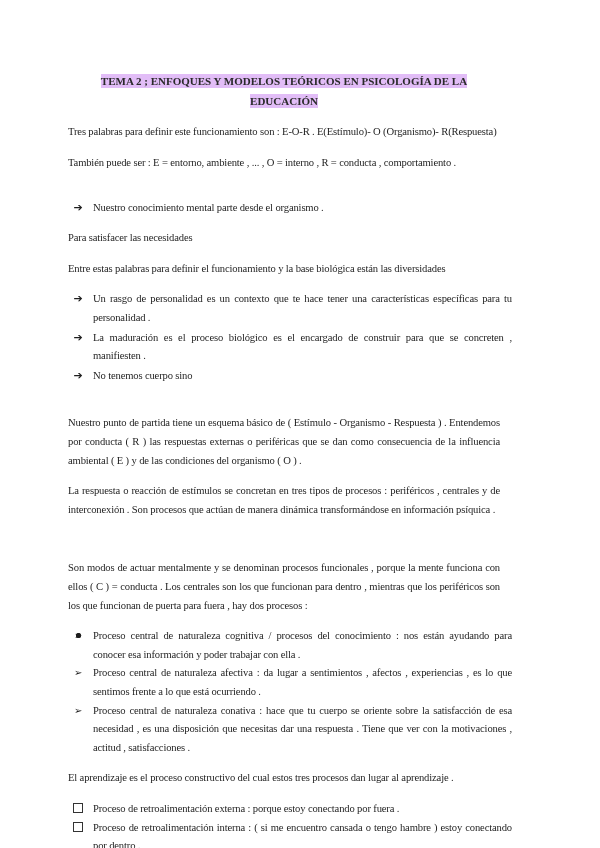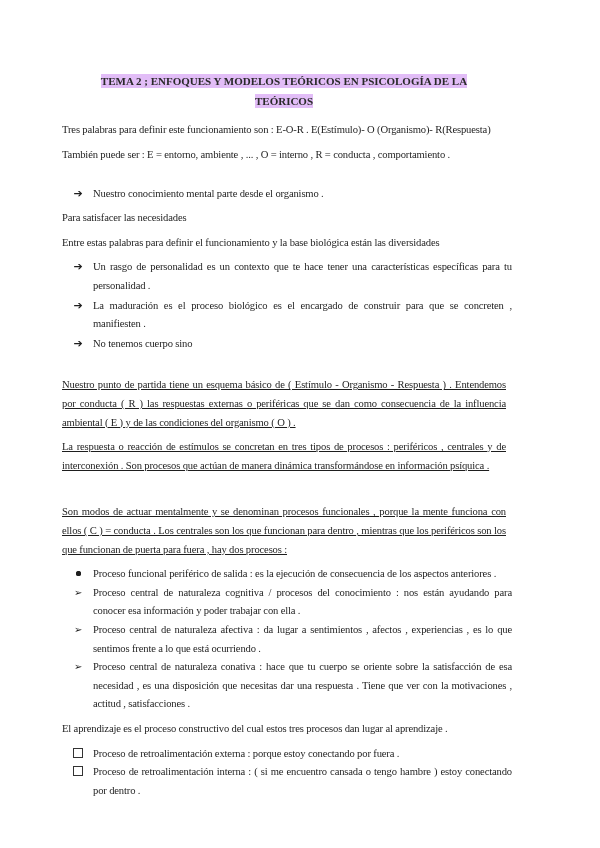--- a/index.html
+++ b/index.html
@@ -8,42 +8,42 @@
       position: absolute; left: 56px; top: 71px; width: 456px;
       font-family: "Liberation Serif", "DejaVu Serif", serif;
       font-size: 10.6px; line-height: 18.6px; color: #1e1e1e;
       letter-spacing: -0.15px;
     }
     .title {
       text-align: center; font-weight: bold; font-size: 11px; line-height: 20px;
       color: #2a2a2a; margin: 0 0 10px 0; letter-spacing: 0;
     }
     .title span { background: #e2bdf7; padding: 1px 0; }
-    p { margin: 6px; }
-    .justify { text-align: justify; text-decoration: underline; }
+    p { margin: 12px; }
+    .justify { text-align: justify; }
     .gap { height: 14.5px; }
     .gap-lg { height: 16px; }
     ul.list { list-style: none; margin: 0; padding: 0; }
     ul.list li { position: relative; padding-left: 37px; margin: 0; text-align: justify; }
     ul.list li .mk { position: absolute; left: 13px; top: 0; width: 18px; text-align: center; }
     .arrow .mk { font-size: 11px; font-family: "DejaVu Sans", sans-serif; }
     .dot .mk::before { content: ""; display: inline-block; width: 5px; height: 5px; border-radius: 50%; background: #1e1e1e; vertical-align: middle; margin-top: -2px; }
     .chev .mk { font-size: 10px; font-family: "DejaVu Sans", sans-serif; }
     .box .mk::before { content: ""; display: inline-block; width: 8px; height: 8px; border: 1.2px solid #333; vertical-align: middle; margin-top: -3px; }
     ul.list.tight li { margin-bottom: 0; }
     ul.arrows li { margin-bottom: 1px; }
   </style>
 </head>
 <body>
 
 <div class="page">
 
   <div class="title">
     <span>TEMA 2 ; ENFOQUES Y MODELOS TEÓRICOS EN PSICOLOGÍA DE LA</span><br>
-    <span>TEÓRICOS</span>
+    <span>EDUCACIÓN</span>
   </div>
 
   <p>Tres palabras para definir este funcionamiento son : E-O-R . E(Estímulo)- O (Organismo)- R(Respuesta)</p>
   <p>También puede ser :  E = entorno, ambiente , ... , O = interno , R = conducta , comportamiento .</p>
 
   <div class="gap"></div>
 
   <ul class="list arrows">
     <li class="arrow">
       <span class="mk">➔</span>
@@ -77,21 +77,20 @@
   <div class="gap-lg"></div>
 
   <p class="justify">Son modos de actuar mentalmente y se denominan procesos funcionales , porque la mente funciona con ellos ( C ) = conducta . Los centrales son los que funcionan para dentro , mientras que los periféricos son los que funcionan de puerta para fuera , hay dos procesos :</p>
 
   <ul class="list tight">
     <li class="dot">
       <span class="mk"></span>
     </li>
     <li class="dot">
       <span class="mk"></span>
-      <span>Proceso funcional periférico de salida : es la ejecución de consecuencia de los aspectos anteriores .</span>
     </li>
   </ul>
 
 
   <ul class="list tight">
     <li class="chev">
       <span class="mk">➢</span>
       <span>Proceso central de naturaleza cognitiva / procesos del conocimiento : nos están ayudando para conocer esa información y poder trabajar con ella .</span>
     </li>
     <li class="chev">

